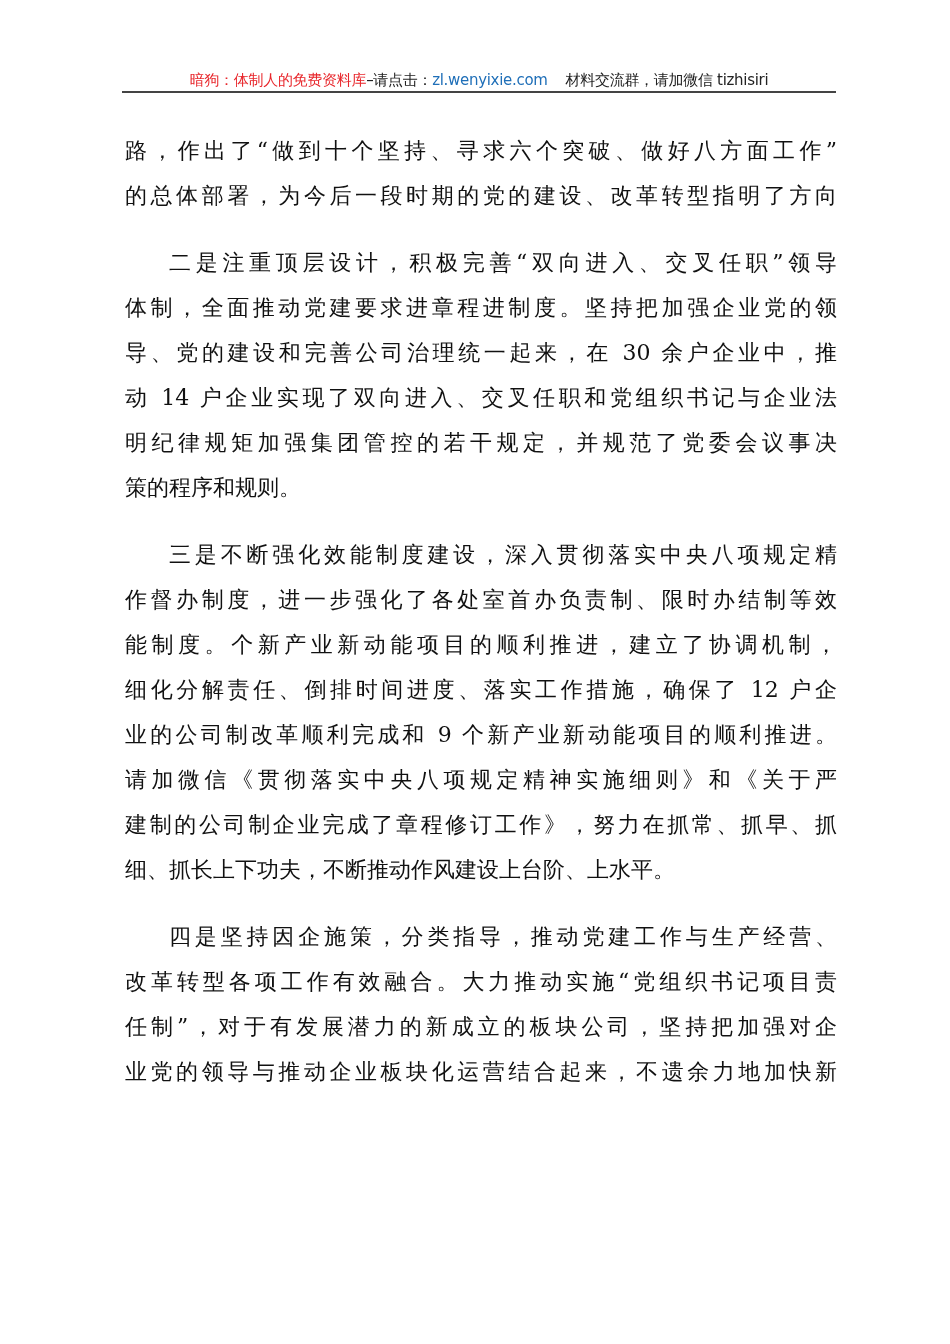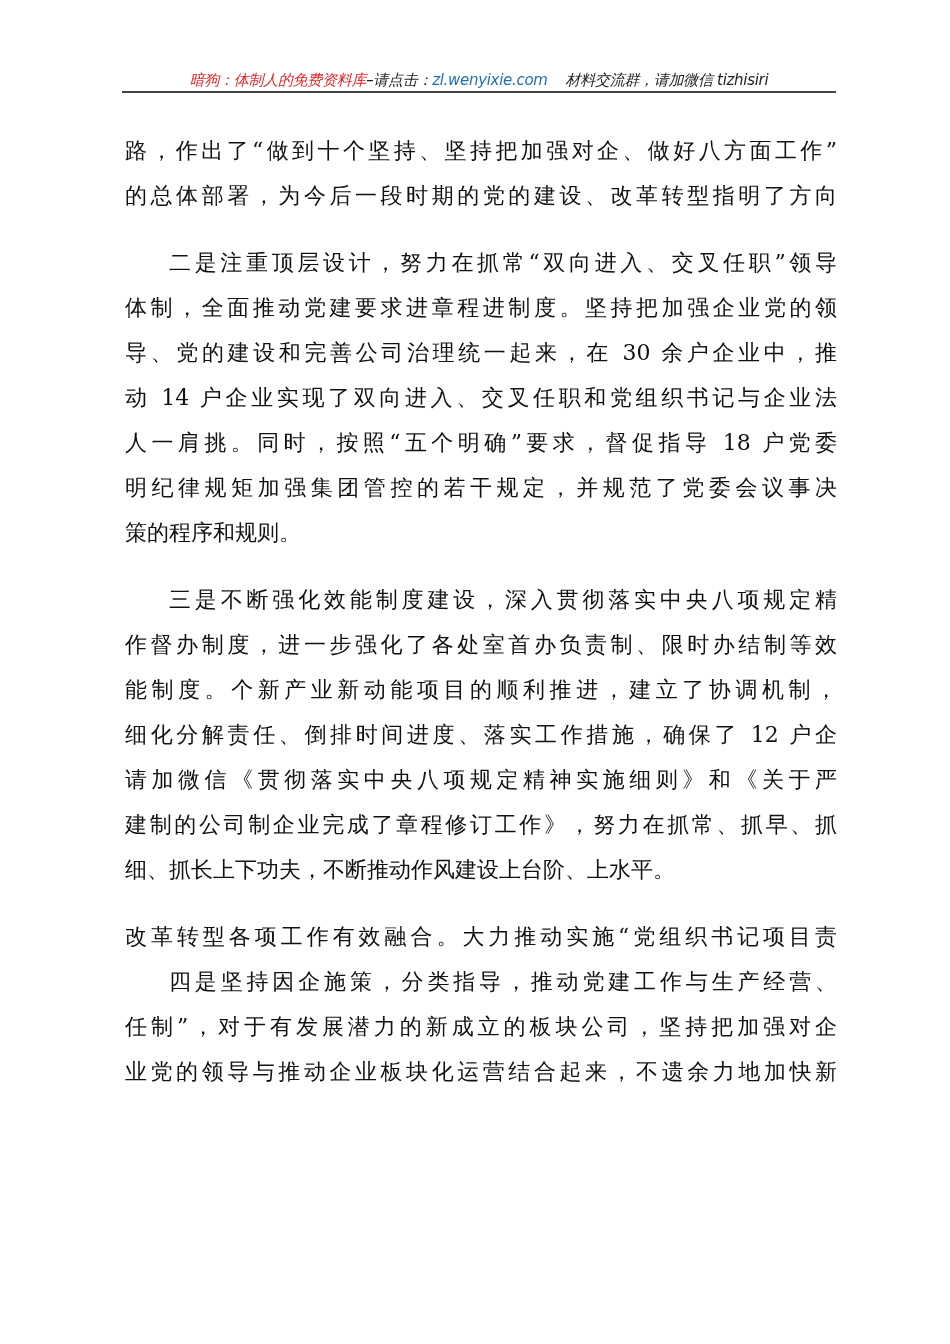--- a/index.html
+++ b/index.html
@@ -1,21 +1,21 @@
 <!DOCTYPE html>
 <html><head>
   <meta charset="utf-8">
   <style>
     html, body { margin: 0; padding: 0; background: #ffffff; }
     body { width: 950px; height: 1344px; position: relative; overflow: hidden; }
     .page { position: absolute; left: 0; top: 0; width: 950px; height: 1344px; background: #fff; }
     .header {
       position: absolute; left: 122px; top: 68px; width: 714px; height: 24px;
       font-family: "DejaVu Sans", sans-serif; font-size: 15px; line-height: 24px;
-      text-align: center; white-space: nowrap; letter-spacing: -0.3px; font-style: italic;
+      text-align: center; white-space: nowrap; letter-spacing: -0.3px;
     }
     .hdr-red { color: #e8262b; }
     .hdr-dark { color: #222222; }
     .hdr-link { color: #1f6fb8; }
     .hdr-gap { display: inline-block; width: 18px; }
     .rule {
       position: absolute; left: 122px; top: 91px; width: 714px; height: 2px; background: #444;
     }
     .body-text {
       position: absolute; left: 125px; top: 128px; width: 712px;
@@ -35,51 +35,51 @@
 <div class="page">
 
   <div class="header">
     <span class="hdr-red">暗狗：体制人的免费资料库</span><span class="hdr-dark">–请点击：</span><span class="hdr-link">zl.wenyixie.com</span><span class="hdr-gap"></span><span class="hdr-dark">材料交流群，请加微信 tizhisiri</span>
   </div>
   <div class="rule"></div>
 
   <div class="body-text">
 
     <div>
-      <div class="line">路，作出了“做到十个坚持、坚持把加强对企、做好八方面工作”</div>
+      <div class="line">路，作出了“做到十个坚持、寻求六个突破、做好八方面工作”</div>
       <div class="line">的总体部署，为今后一段时期的党的建设、改革转型指明了方向</div>
     </div>
 
     <div class="para-gap"></div>
 
     <div>
-      <div class="line indent">二是注重顶层设计，努力在抓常“双向进入、交叉任职”领导</div>
+      <div class="line indent">二是注重顶层设计，积极完善“双向进入、交叉任职”领导</div>
       <div class="line">体制，全面推动党建要求进章程进制度。坚持把加强企业党的领</div>
       <div class="line">导、党的建设和完善公司治理统一起来，在 30 余户企业中，推</div>
       <div class="line">动 14 户企业实现了双向进入、交叉任职和党组织书记与企业法</div>
-      <div class="line">人一肩挑。同时，按照“五个明确”要求，督促指导 18 户党委</div>
       <div class="line">明纪律规矩加强集团管控的若干规定，并规范了党委会议事决</div>
       <div class="line last">策的程序和规则。</div>
     </div>
 
     <div class="para-gap"></div>
 
     <div>
       <div class="line indent">三是不断强化效能制度建设，深入贯彻落实中央八项规定精</div>
       <div class="line">作督办制度，进一步强化了各处室首办负责制、限时办结制等效</div>
       <div class="line">能制度。个新产业新动能项目的顺利推进，建立了协调机制，</div>
       <div class="line">细化分解责任、倒排时间进度、落实工作措施，确保了 12 户企</div>
+      <div class="line">业的公司制改革顺利完成和 9 个新产业新动能项目的顺利推进。</div>
       <div class="line">请加微信《贯彻落实中央八项规定精神实施细则》和《关于严</div>
       <div class="line">建制的公司制企业完成了章程修订工作》，努力在抓常、抓早、抓</div>
       <div class="line last">细、抓长上下功夫，不断推动作风建设上台阶、上水平。</div>
     </div>
 
     <div class="para-gap"></div>
 
     <div>
+      <div class="line indent">四是坚持因企施策，分类指导，推动党建工作与生产经营、</div>
       <div class="line">改革转型各项工作有效融合。大力推动实施“党组织书记项目责</div>
-      <div class="line indent">四是坚持因企施策，分类指导，推动党建工作与生产经营、</div>
       <div class="line">任制”，对于有发展潜力的新成立的板块公司，坚持把加强对企</div>
       <div class="line">业党的领导与推动企业板块化运营结合起来，不遗余力地加快新</div>
     </div>
 
   </div>
 </div>
 
 </body></html>

